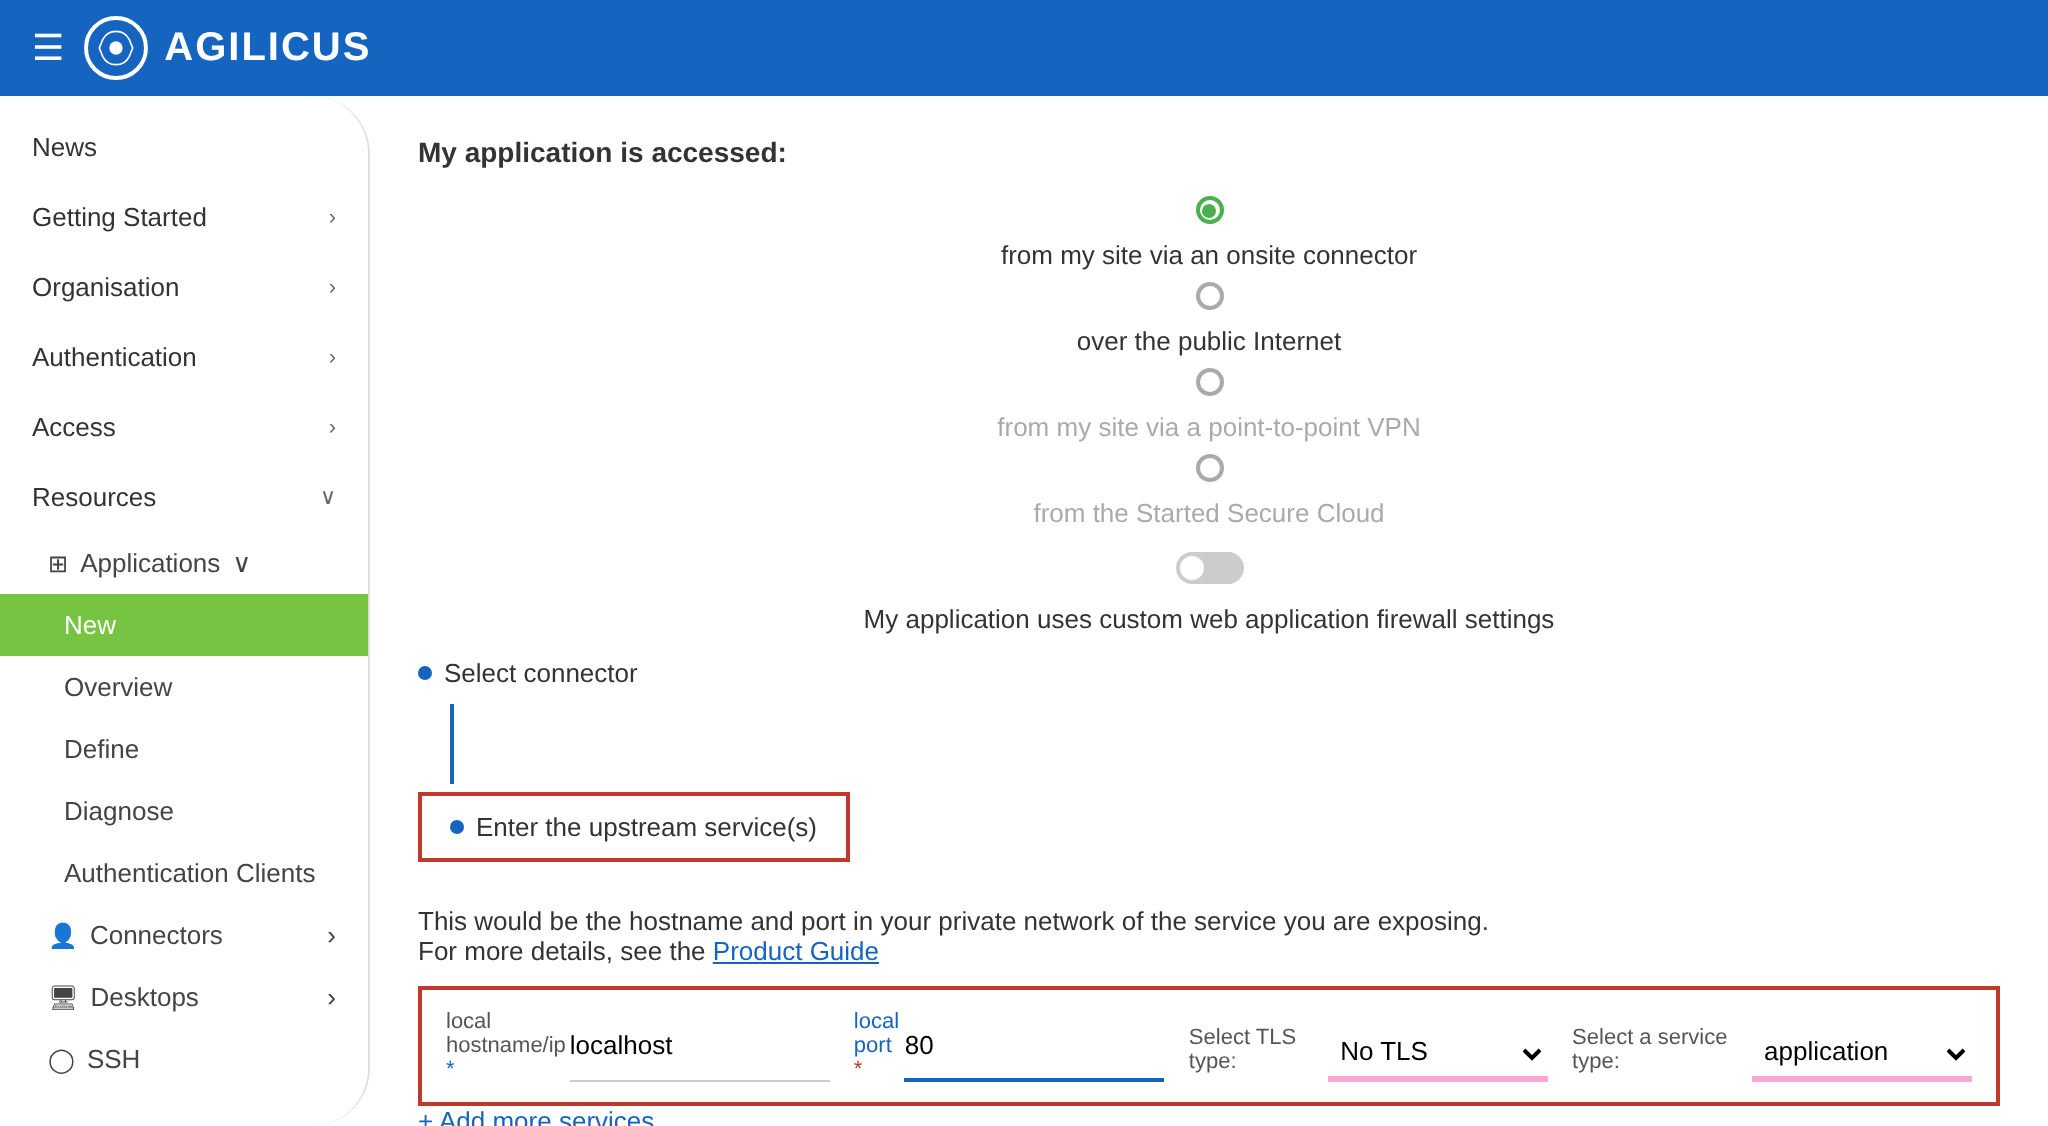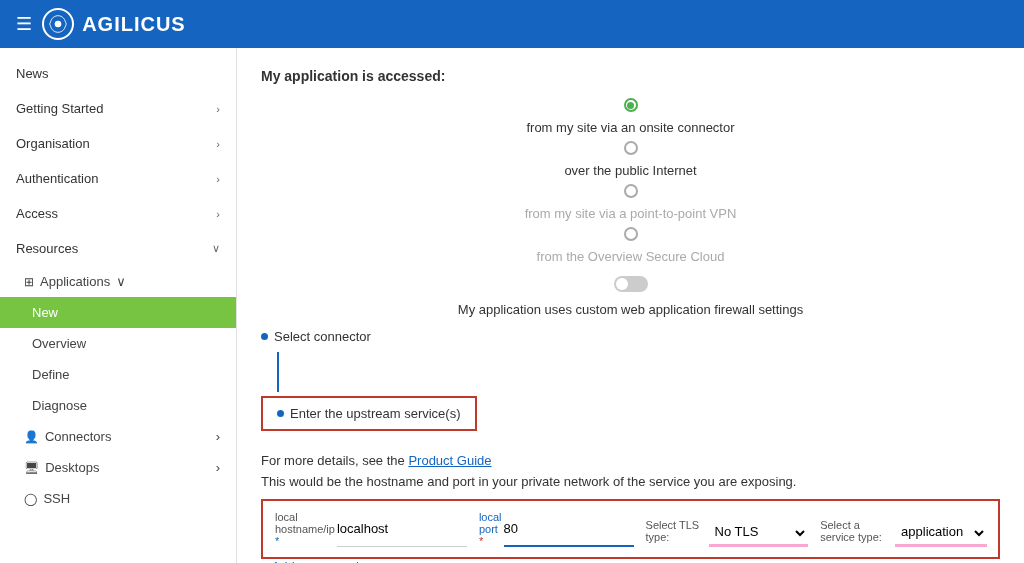--- a/index.html
+++ b/index.html
@@ -32,26 +32,27 @@
 
     
     .body-layout {
       display: flex;
       flex: 1;
       overflow: hidden;
     }
 
     
     .sidebar {
-      width: 237px;
+      width: 185px;
       background: #fff;
       border-right: 1px solid #e0e0e0;
       flex-shrink: 0;
       overflow-y: auto;
       padding: 8px 0;
+      border-radius: 29px;
     }
     .sidebar-item {
       padding: 10px 16px;
       cursor: pointer;
       color: #333;
       font-size: 13px;
       display: flex;
       align-items: center;
       justify-content: space-between;
     }
@@ -297,20 +298,23 @@
     </div>
     <div class="sidebar-subitem">
       <span>Overview</span>
     </div>
     <div class="sidebar-subitem">
       <span>Define</span>
     </div>
     <div class="sidebar-subitem">
       <span>Diagnose</span>
     </div>
+    <div class="sidebar-subitem">
+      <span>Authentication Clients</span>
+    </div>
     <div class="sidebar-group-item">
       <div style="display:flex;align-items:center;gap:6px;">
         <span style="font-size:12px;">👤</span>
         <span>Connectors</span>
       </div>
       <span class="chevron">›</span>
     </div>
     <div class="sidebar-group-item">
       <div style="display:flex;align-items:center;gap:6px;">
         <span style="font-size:12px;">🖥</span>
@@ -339,21 +343,21 @@
       <div class="radio-option">
         <div class="radio-btn"></div>
         <span>over the public Internet</span>
       </div>
       <div class="radio-option disabled">
         <div class="radio-btn"></div>
         <span>from my site via a point-to-point VPN</span>
       </div>
       <div class="radio-option disabled">
         <div class="radio-btn"></div>
-        <span>from the Overview Secure Cloud</span>
+        <span>from the Started Secure Cloud</span>
       </div>
     </div>
 
     
     <div class="toggle-row">
       <div class="toggle"></div>
       <span class="toggle-label">My application uses custom web application firewall settings</span>
     </div>
 
     
@@ -363,25 +367,25 @@
         <span>Select connector</span>
       </div>
       <div class="divider-line"></div>
       <div class="highlighted-step">
         <div class="step-dot"></div>
         <span>Enter the upstream service(s)</span>
       </div>
     </div>
 
     
+    <div class="info-text" style="margin-bottom: 0;">This would be the hostname and port in your private network of the service you are exposing.</div>
     <div class="info-text">
       <span>For more details, see the </span>
       <a class="link">Product Guide</a>
     </div>
-    <div class="info-text" style="margin-bottom: 0;">This would be the hostname and port in your private network of the service you are exposing.</div>
 
     
     <div class="form-row">
       <div class="form-field">
         <label class="field-label required">local hostname/ip</label>
         <input type="text" class="field-input" value="localhost" style="">
       </div>
       <div class="form-field">
         <label class="field-label" style="color:#1565C0;">local port <span style="color:#c0392b;">*</span></label>
         <input type="text" class="field-input active-border" value="80" style="">

